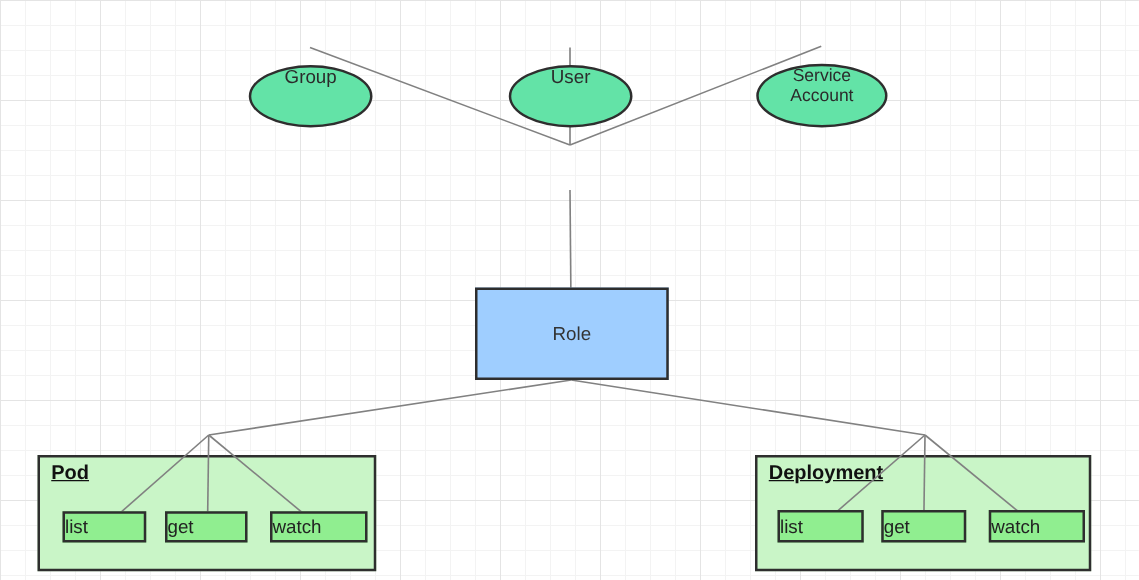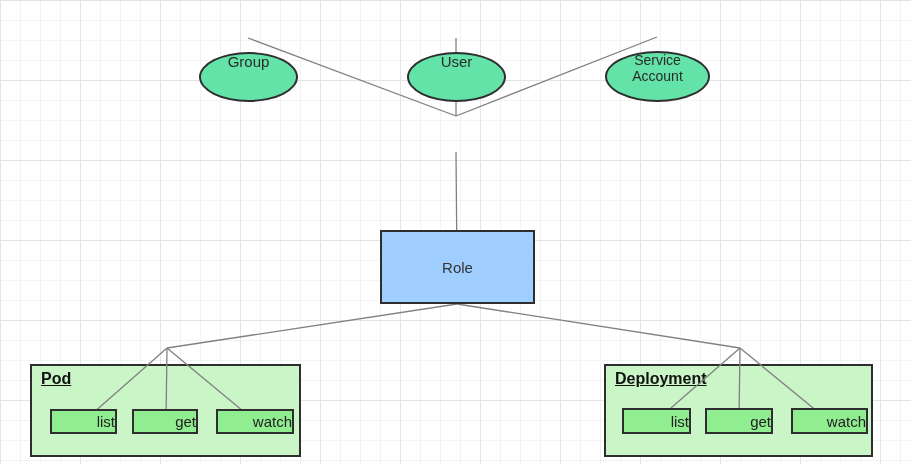--- a/index.html
+++ b/index.html
@@ -47,21 +47,21 @@
     border:2px solid var(--border,#2e2e2e);
     display:flex; align-items:center; justify-content:center;
     font-size:15px; color:#22303c;
   }
   .node-rolebinding { left:379px; top:116px; width:155px; height:73px; background:var(--role-binding-fill,#3399ff); }
   .node-role        { left:380px; top:230px; width:155px; height:74px; background:var(--role-fill,#99ccff); color:#333333; }
   .verb {
     position:absolute; z-index:3; box-sizing:border-box;
     background:var(--verb-fill,#90ee90);
     border:2px solid var(--border,#2e2e2e);
-    display:flex; align-items:center; justify-content:flex-end;
+    display:flex; align-items:center; justify-content:flex-start;
     font-size:15px; color:#222222;
   }
   .pod-list   { left:50px;  top:409px; width:67px; height:25px; }
   .pod-get    { left:132px; top:409px; width:66px; height:25px; }
   .pod-watch  { left:216px; top:409px; width:78px; height:25px; }
   .dep-list   { left:622px; top:408px; width:69px; height:26px; }
   .dep-get    { left:705px; top:408px; width:68px; height:26px; }
   .dep-watch  { left:791px; top:408px; width:77px; height:26px; }
 </style>
 </head>

